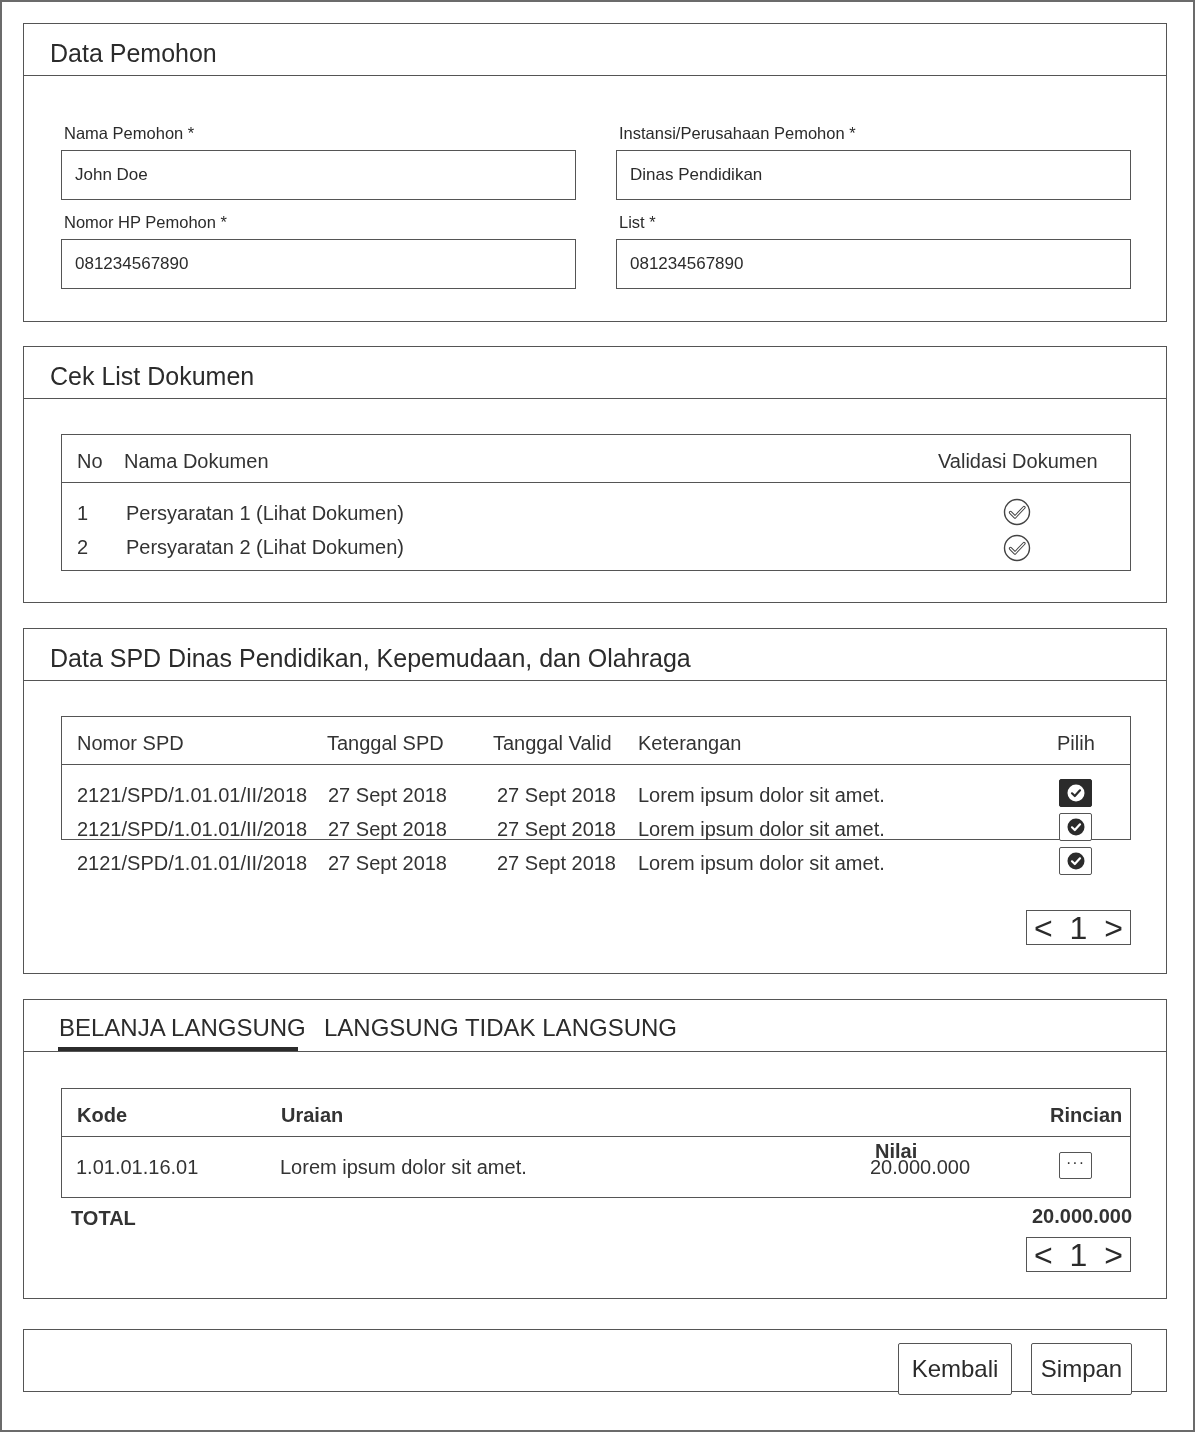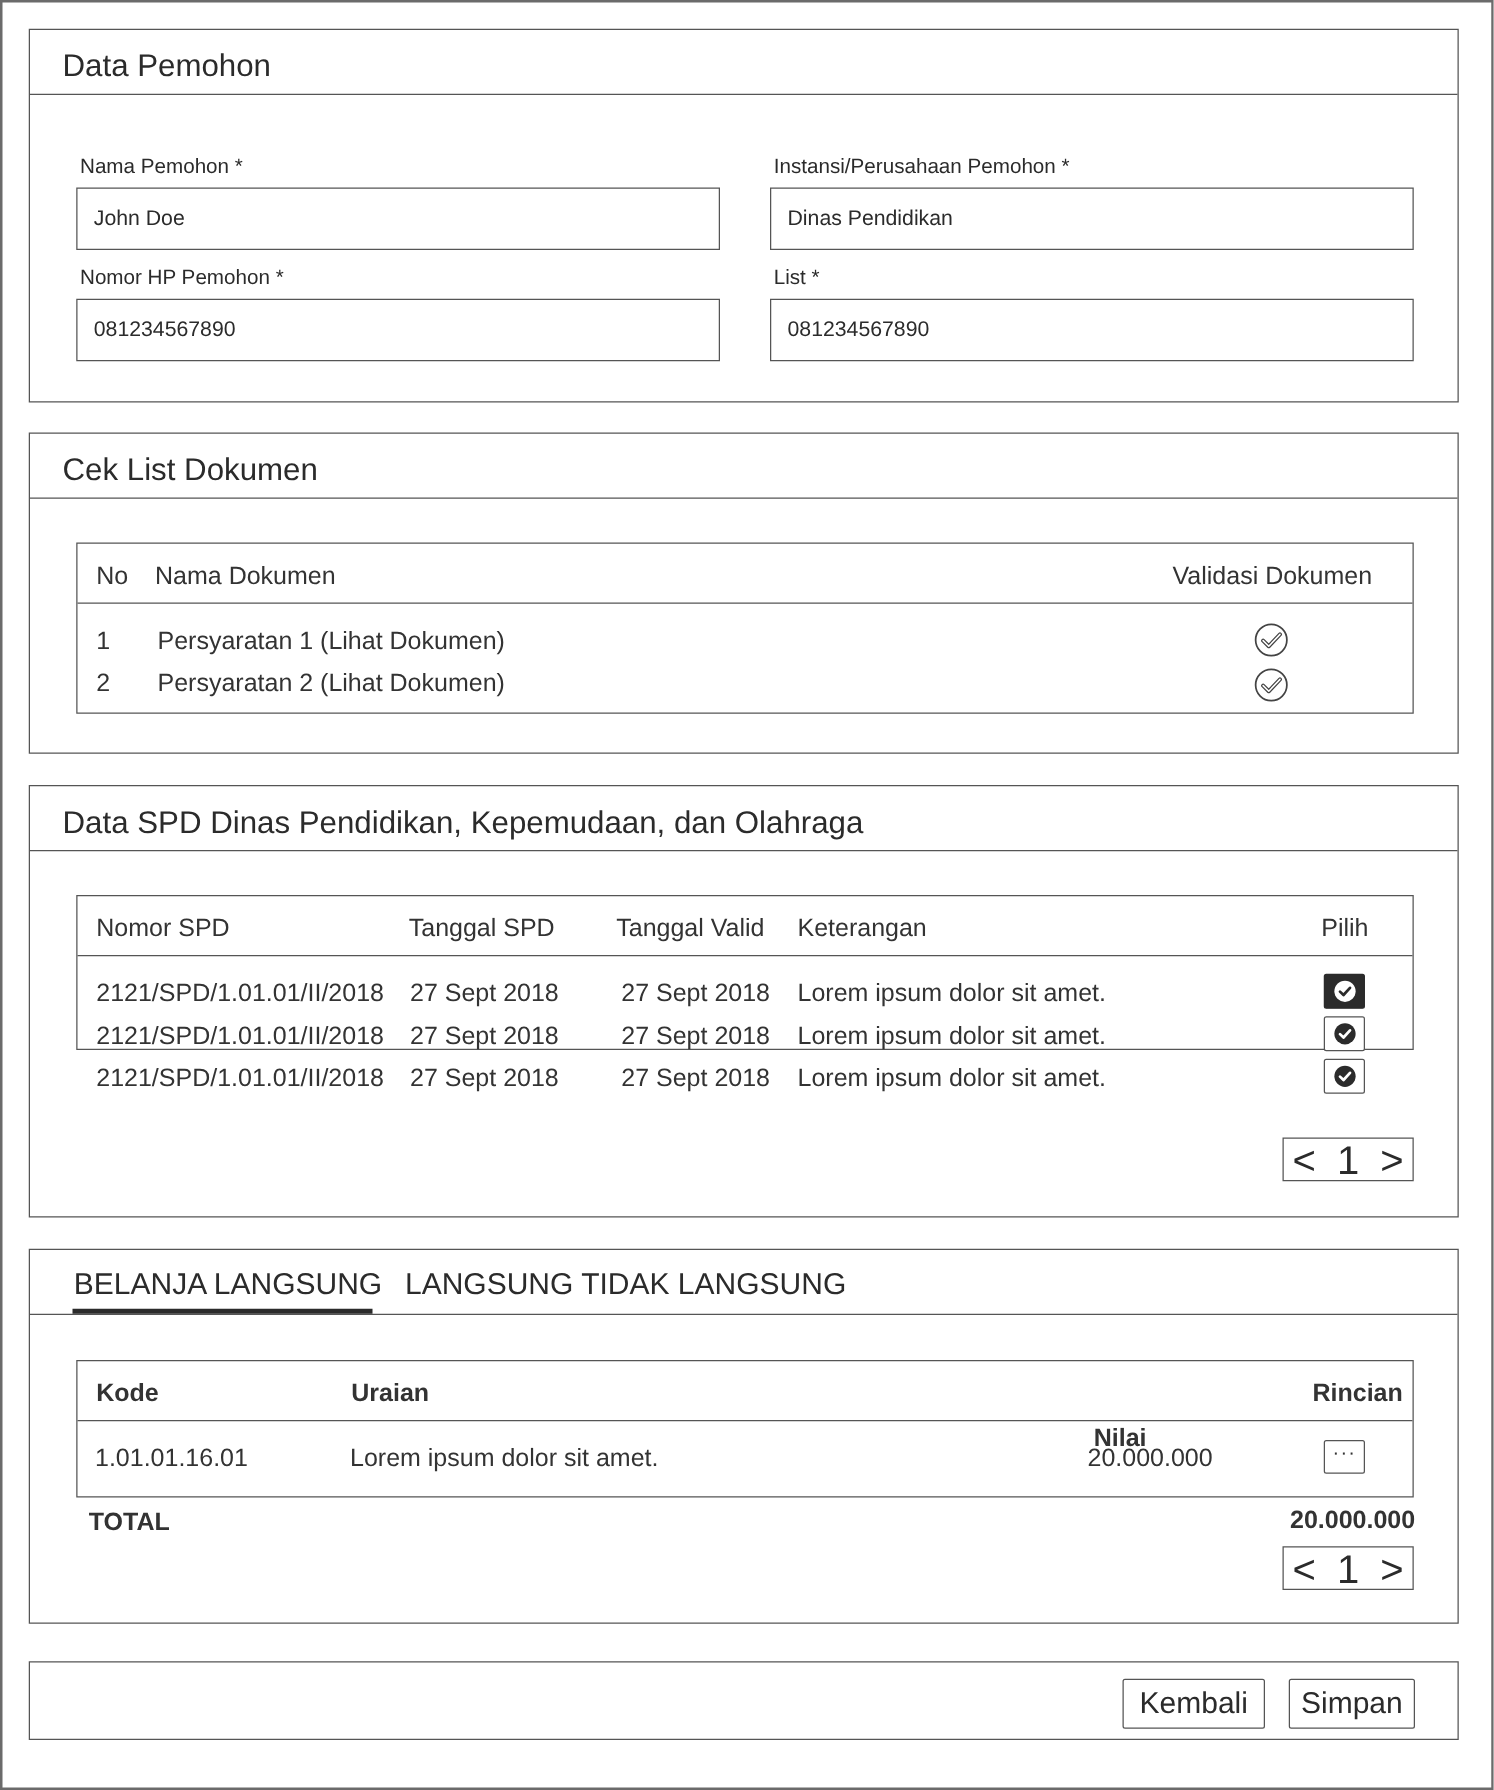--- a/index.html
+++ b/index.html
@@ -82,21 +82,21 @@
     .dots-btn {
       position: absolute; width: 33px; height: 27px;
       border: 1.5px solid #555; border-radius: 2px; background: #fff;
       display: flex; align-items: center; justify-content: center;
       font-size: 16px; letter-spacing: 1px; color: #333; cursor: pointer;
       padding-bottom: 6px;
     }
     
     #p5 { top: 1329px; height: 63px; }
     .btn {
-      position: absolute; top: 13px; height: 40px;
+      position: absolute; top: 13px; height: 52px;
       border: 1.5px solid #555; border-radius: 2px; background: #fff;
       font-family: "Liberation Sans", sans-serif;
       font-size: 24px; color: #2b2b2b; cursor: pointer;
       display: flex; align-items: center; justify-content: center;
     }
   </style>
 </head>
 <body>
 
 <div class="frame"></div>

